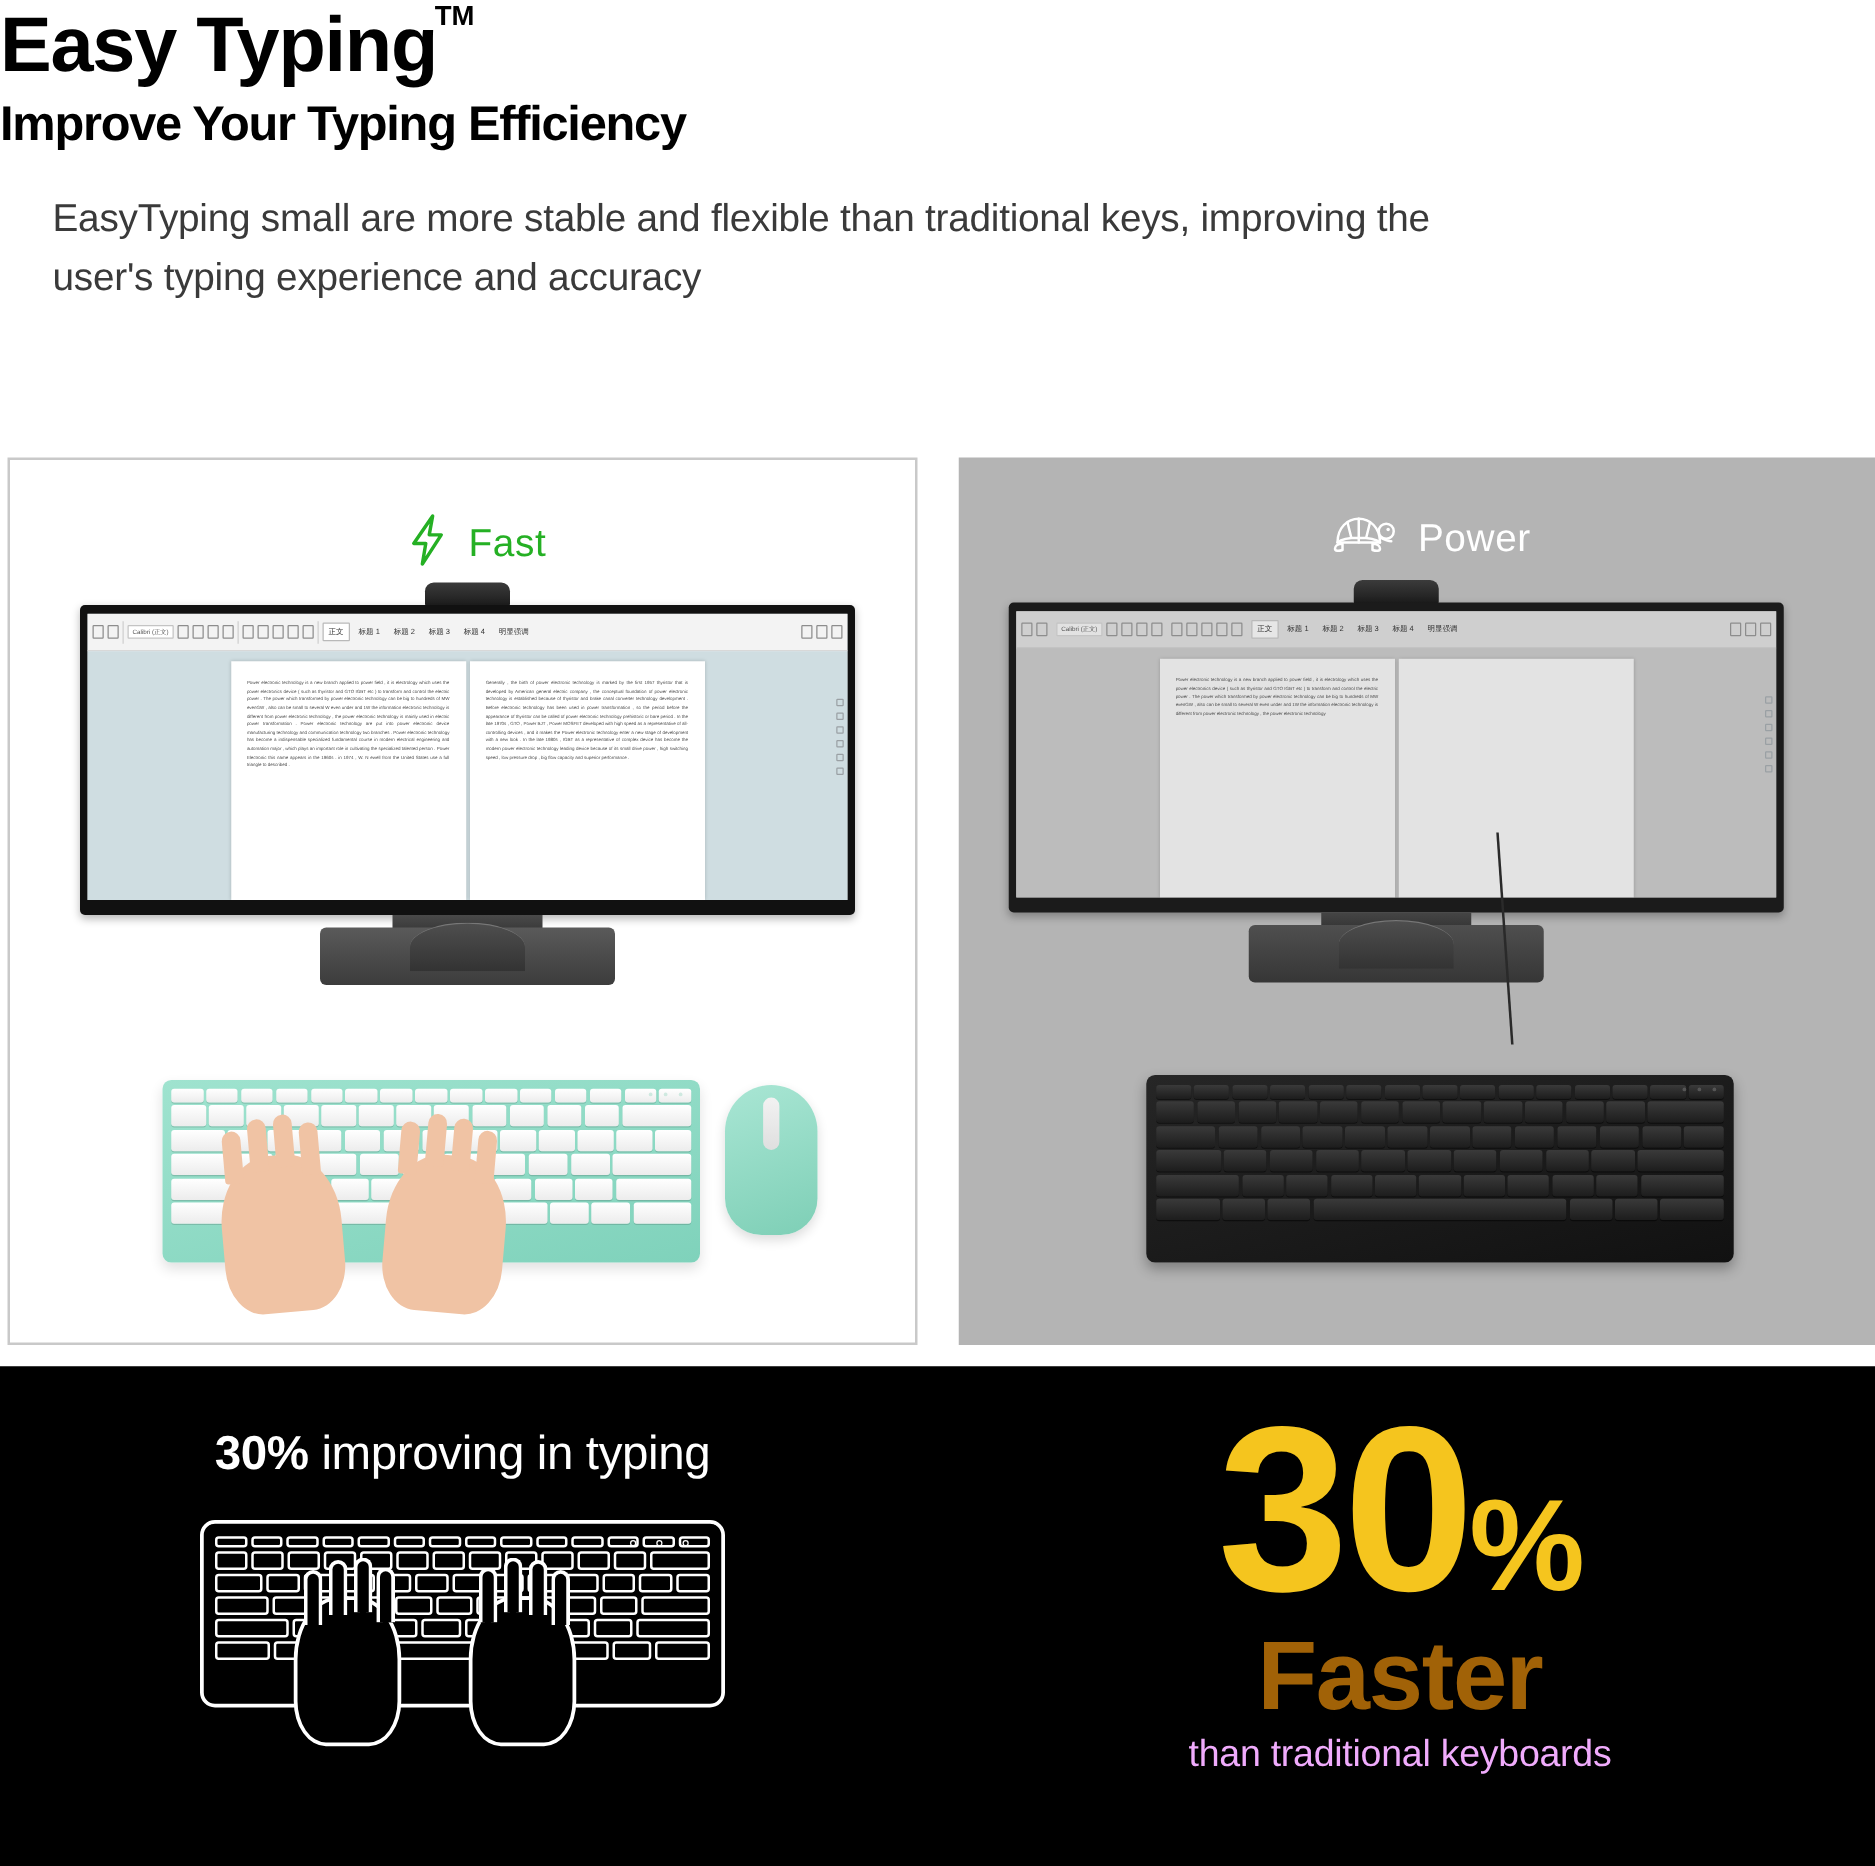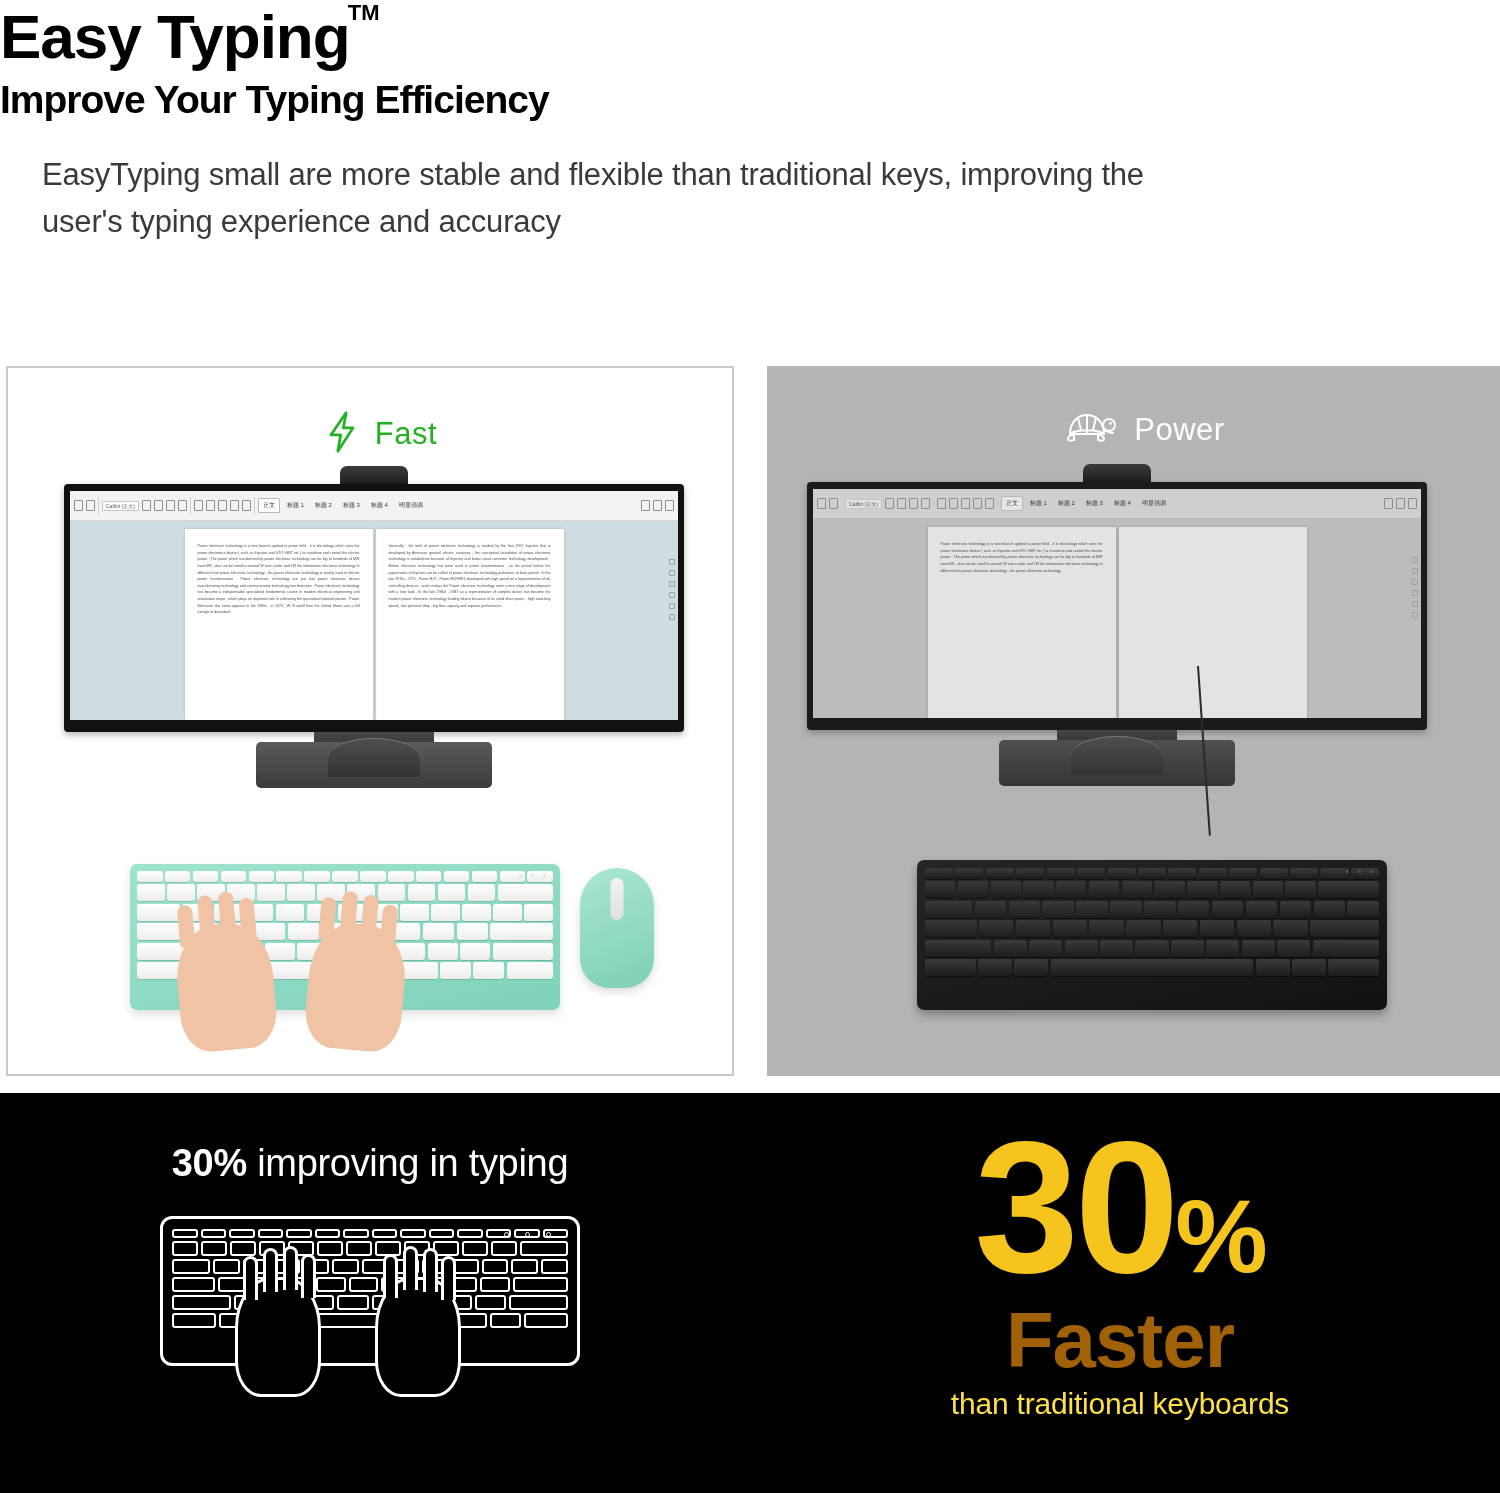--- a/index.html
+++ b/index.html
@@ -260,21 +260,21 @@
     font-size:188px; font-weight:bold; line-height:0.96;
     letter-spacing:-4px; color:#f5c51e;
   }
   #big-pct .pct{ font-size:104px; font-weight:bold; letter-spacing:-2px; }
   #faster-word{
     margin-top:4px; font-size:78px; font-weight:bold;
     letter-spacing:-1px; color:#a16207; line-height:1.0;
   }
   #faster-sub{
     margin-top:8px; font-size:30px; font-weight:400;
-    color:#fde047; letter-spacing:-0.2px;
+    color:#f0abfc; letter-spacing:-0.2px;
   }
 </style>
 </head>
 <body>
 
 <div id="header">
   <div id="brand-line">
     <span>Easy Typing</span>
     <span id="brand-tm">TM</span>
   </div>

